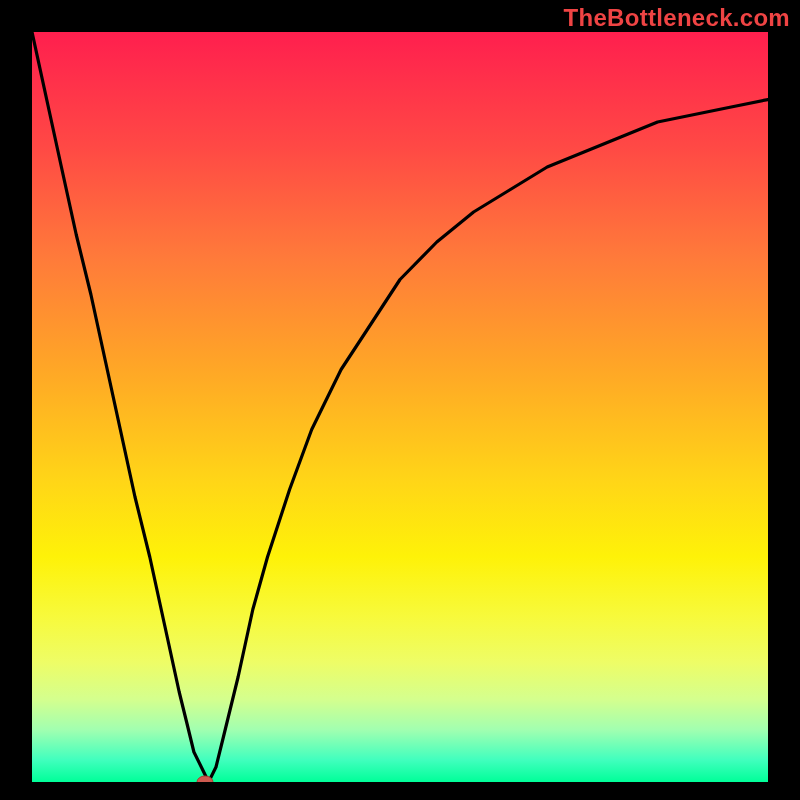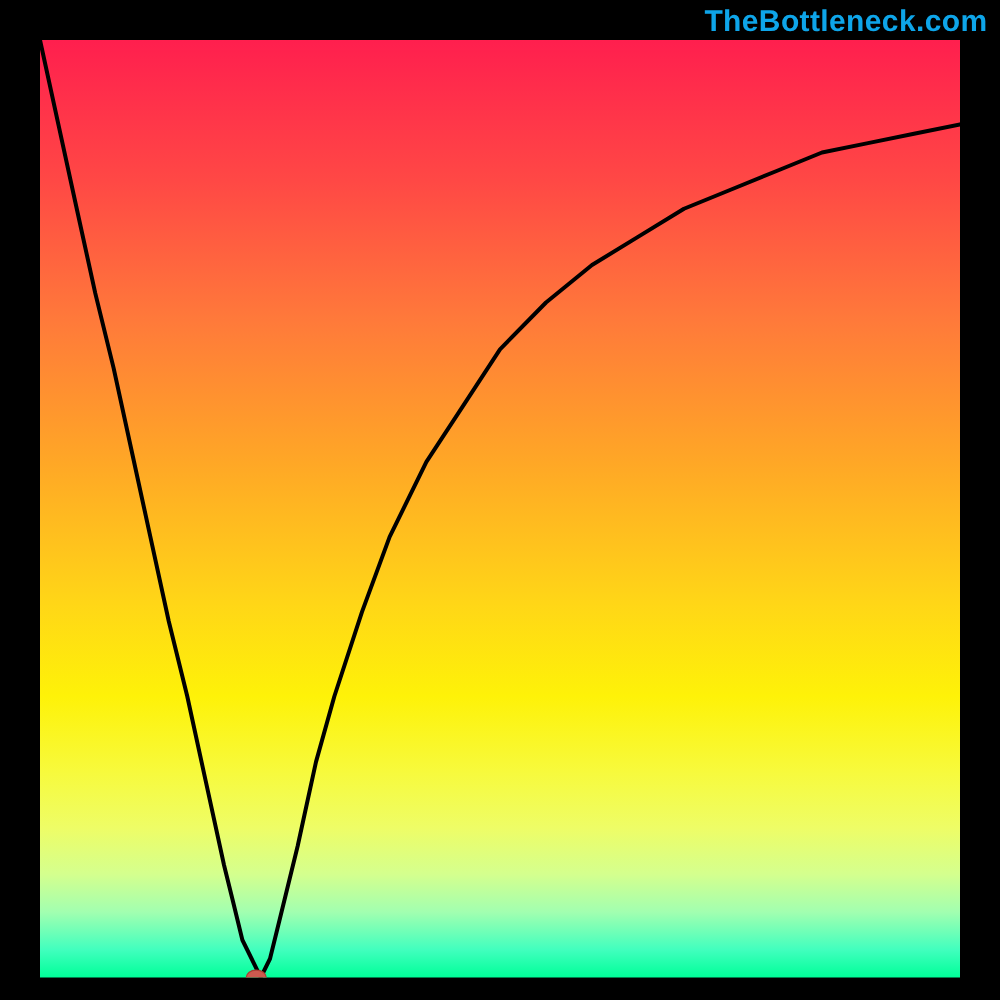--- a/index.html
+++ b/index.html
@@ -46,21 +46,21 @@
     width: 100%;
     height: 100%;
   }
   .watermark {
     position: absolute;
     top: 4px;
     right: 10px;
     font-family: Arial, Helvetica, sans-serif;
     font-size: 24px;
     font-weight: 600;
-    color: #0ea5e9;
+    color: #ef4444;
     letter-spacing: 0.3px;
     user-select: none;
     margin-left: 45px;
   }
 </style>
 </head>
 <body>
 
 <div class="frame">
 

